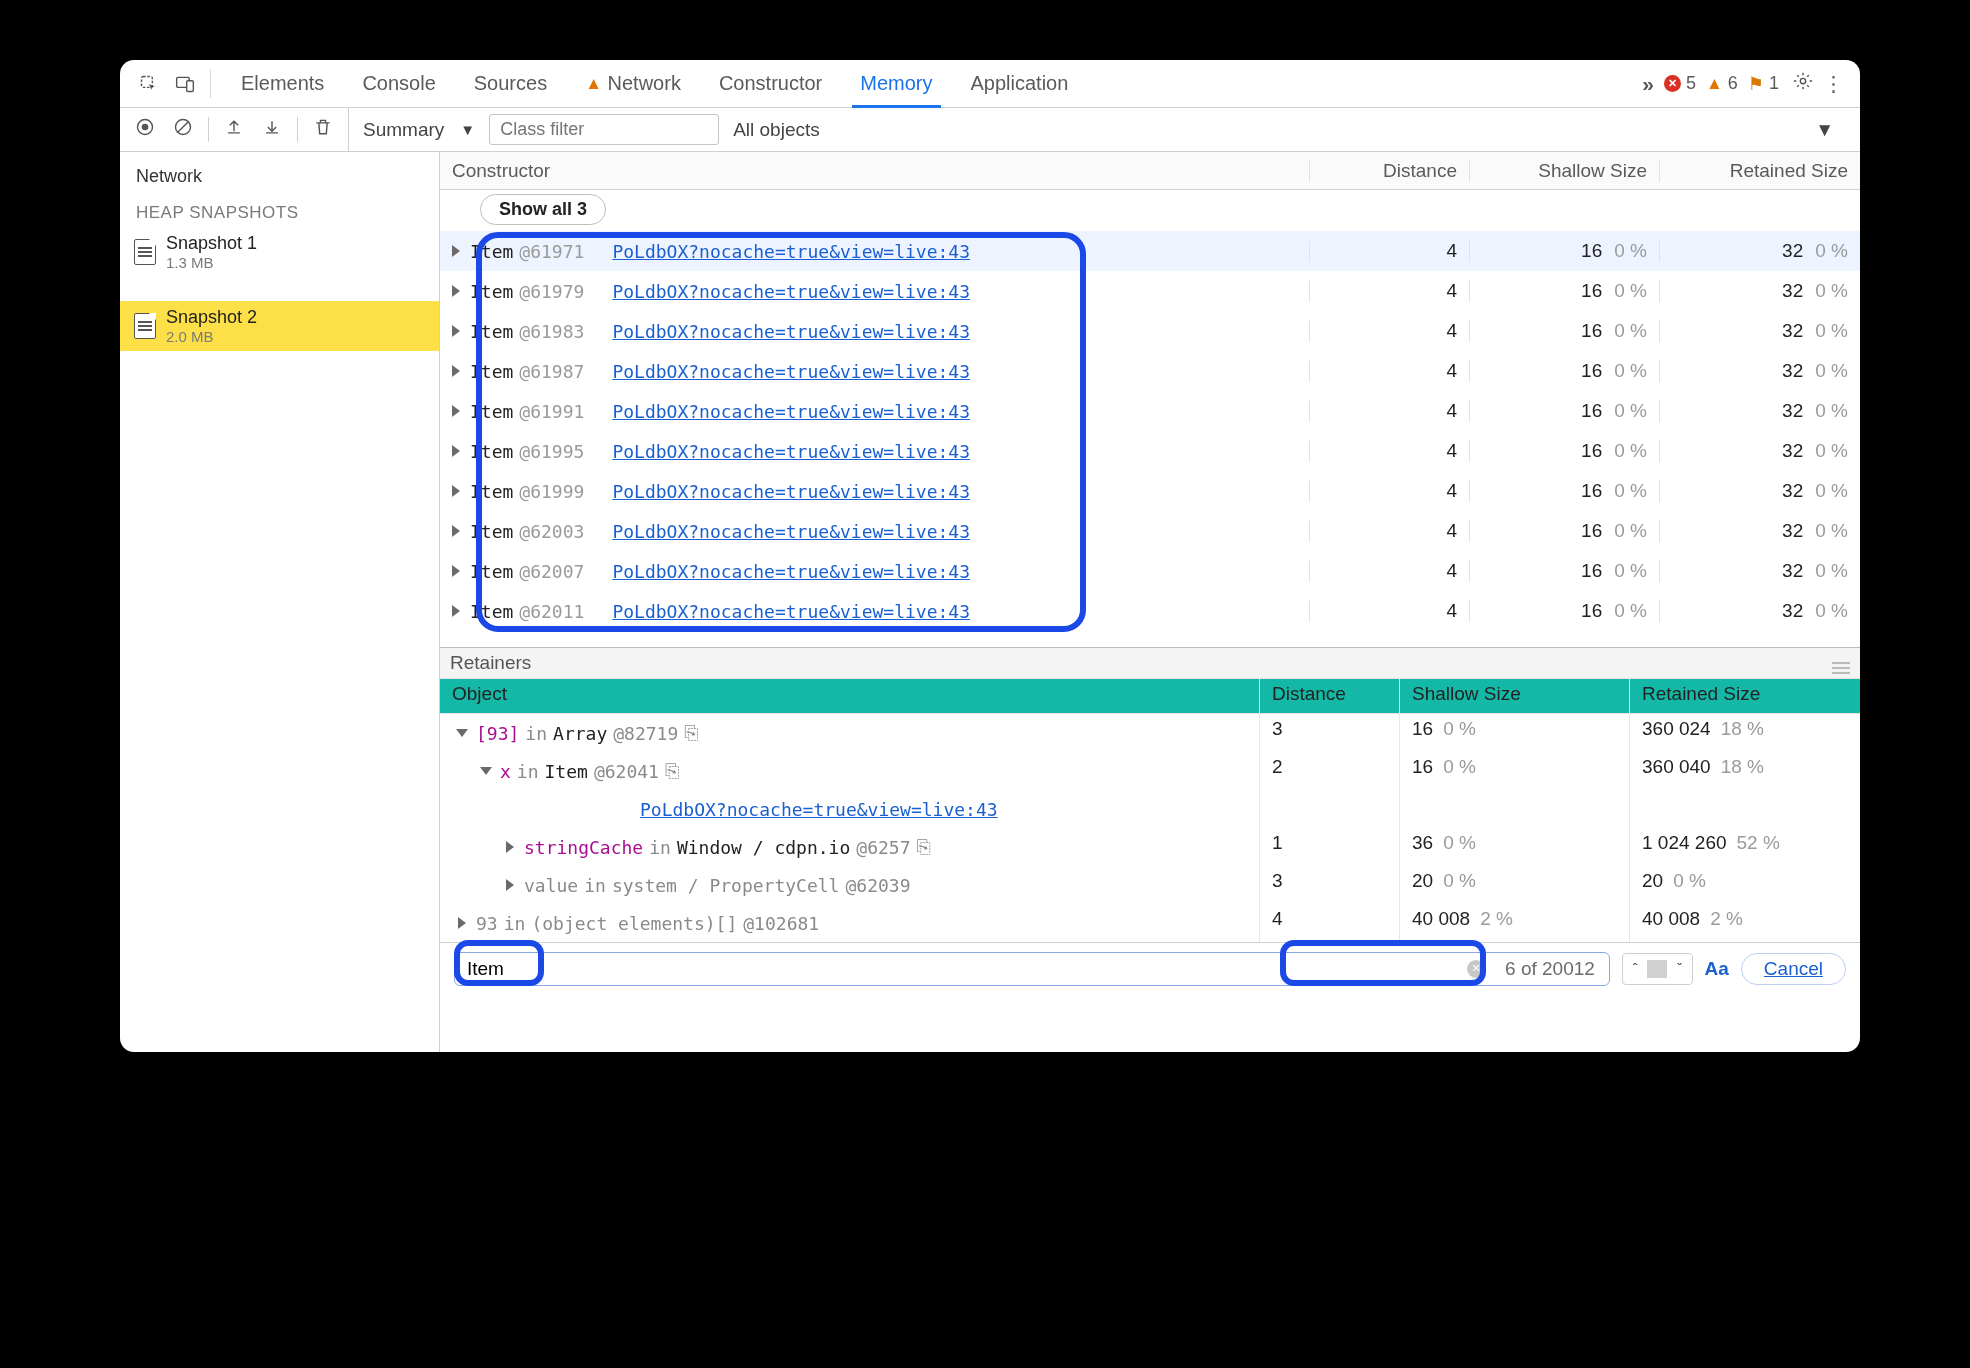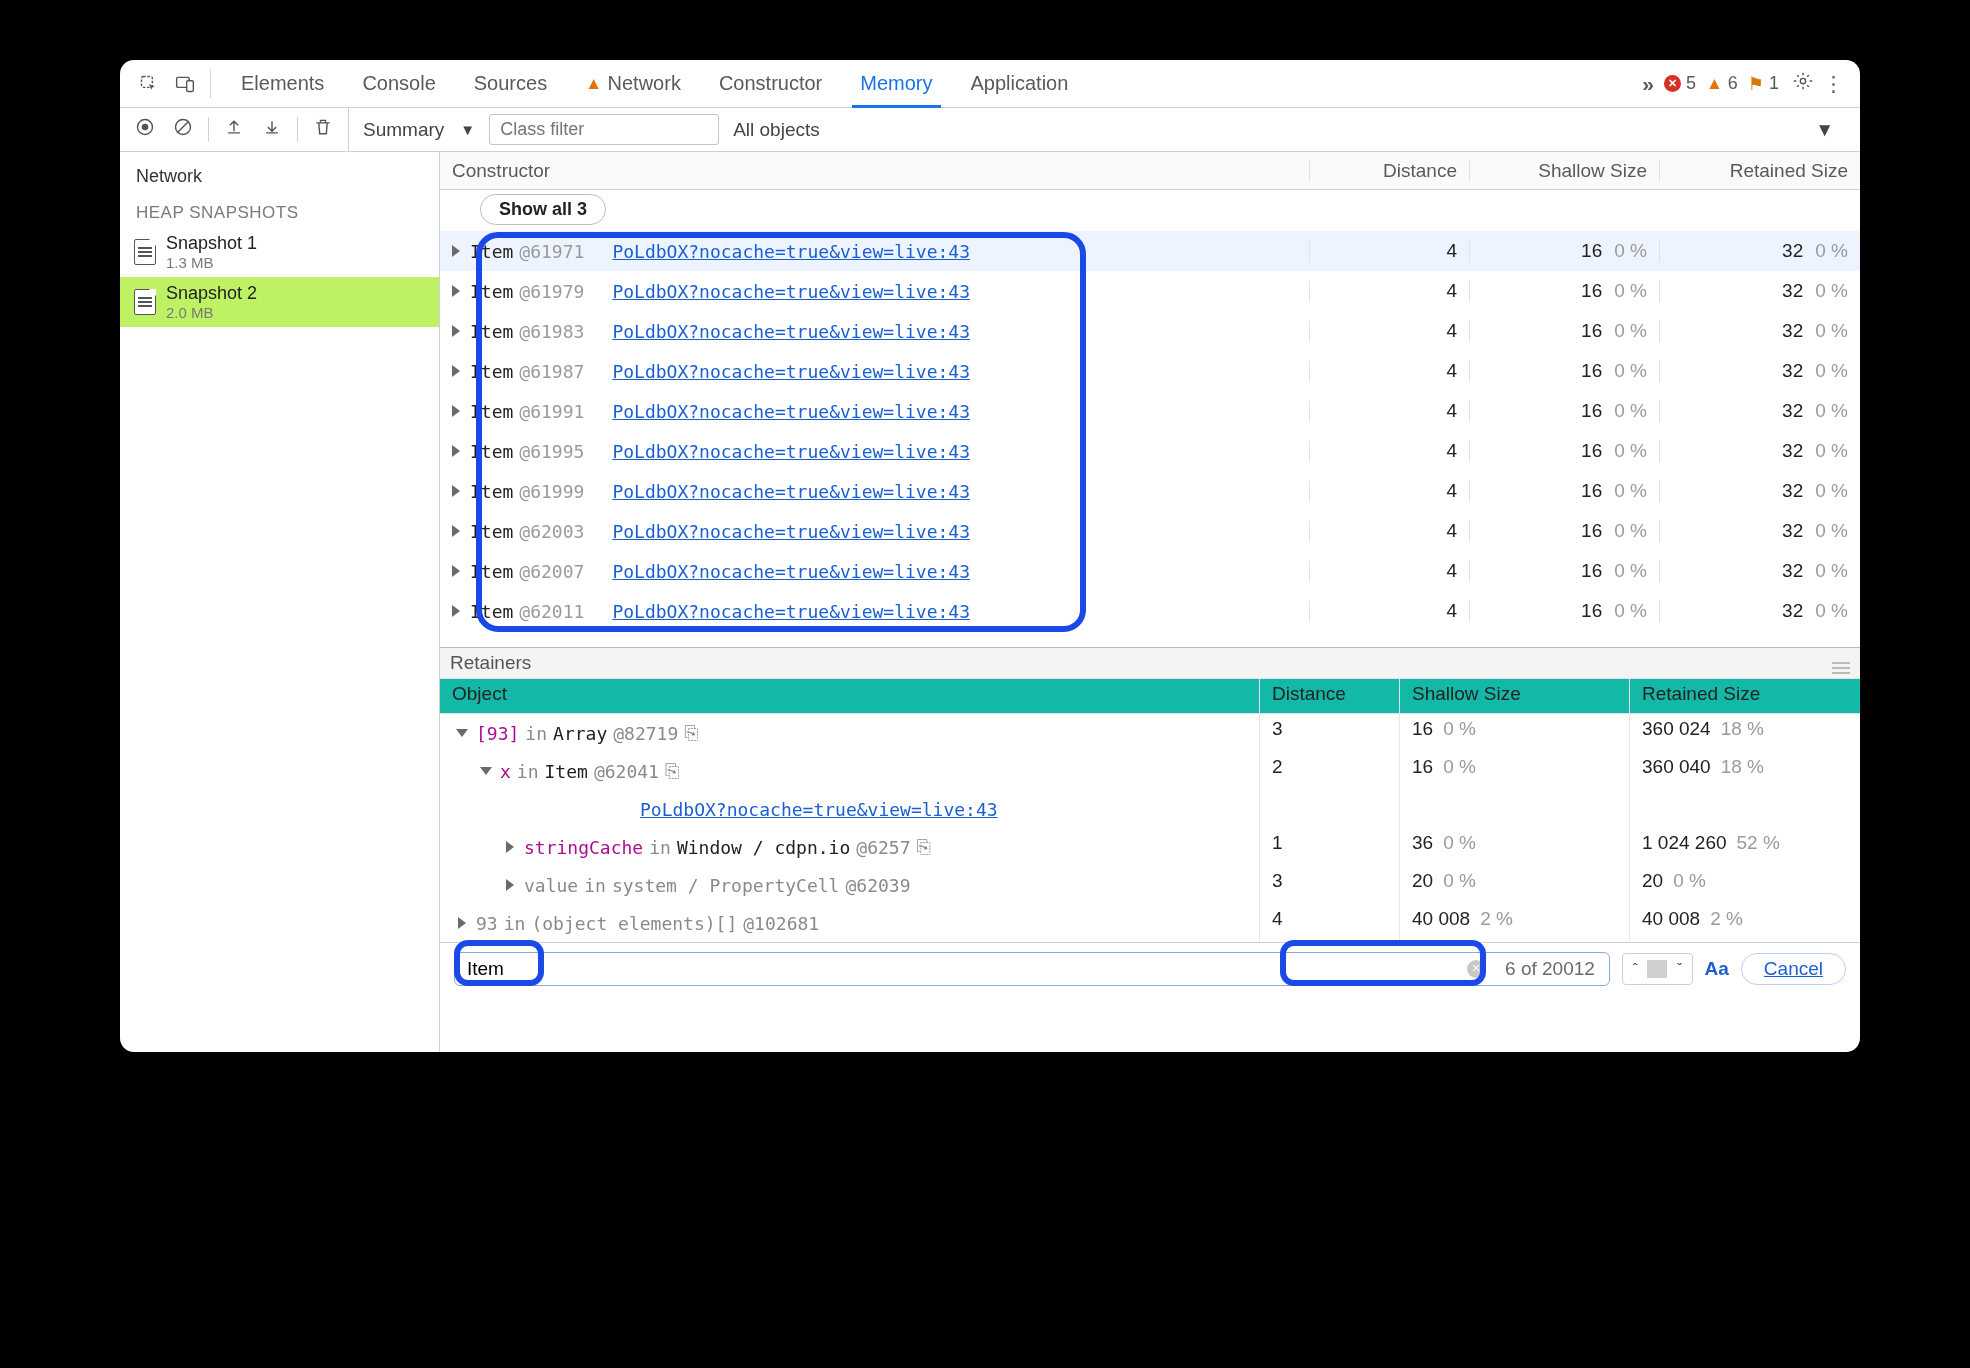--- a/index.html
+++ b/index.html
@@ -87,21 +87,21 @@
   }
   
   .body { display:flex; height:900px; }
   .sidebar {
     width:320px; border-right:1px solid #d0d0d0; display:flex; flex-direction:column;
     font-size:18px;
   }
   .sidebar .profiles { padding:14px 16px 8px; color:#333;}
   .sidebar .section { padding:8px 16px 4px; color:#7a7a7a; letter-spacing:.5px; font-size:17px;}
   .snap { display:flex; gap:10px; padding:6px 14px; align-items:center; cursor:pointer;}
-  .snap.active { background:#bef264;}
+  .snap.active { background:#fde047;margin-top:24px;}
   .snap .ficon { width:22px; height:26px; border:1.8px solid #555; border-radius:2px; position:relative; background:#fff;}
   .snap .ficon::after{content:"";position:absolute;left:3px;top:7px;right:3px;height:2px;background:#555;box-shadow:0 4px 0 #555,0 8px 0 #555;}
   .snap .ficon::before{content:"";position:absolute;right:-1px;top:-1px;border-top:7px solid #fff;border-left:7px solid transparent;}
   .snap .text .name{color:#222;}
   .snap .text .sub{color:#7a7a7a; font-size:15px;}
   
   .main { flex:1; display:flex; flex-direction:column; min-width:0;}
   .gridsection{flex:0 0 55%; display:flex; flex-direction:column; min-height:0;}
   .grid-head, .grid-row {
     display:grid;

